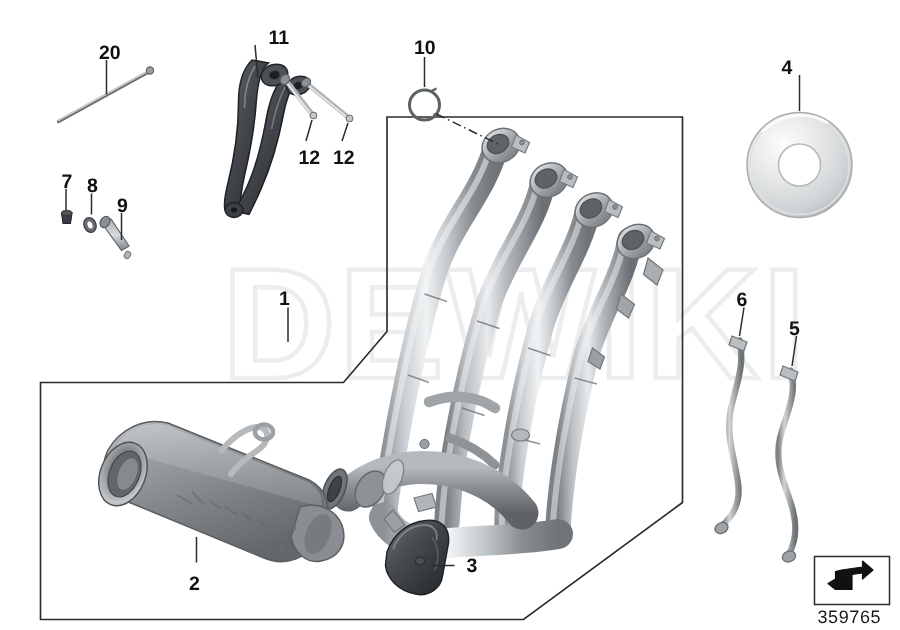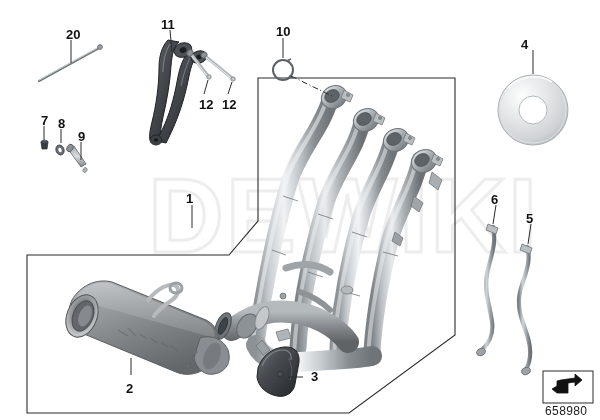--- a/index.html
+++ b/index.html
@@ -384,26 +384,26 @@
         <path d="M561,380 L575,378 L575,374 L582,380 L575,386 L575,382
                  L568,383 L568,393 L557,393 L552,389 L557,386 L557,381 Z" fill="#111111" stroke="#111111" stroke-width="0.8" stroke-linejoin="round"></path>
       </g>
     </g>
   </svg>
 
   <div class="callout-num" style="left:66px; top:28px;">20</div>
   <div class="callout-num" style="left:41px; top:114px;">7</div>
   <div class="callout-num" style="left:58px; top:117px;">8</div>
   <div class="callout-num" style="left:78px; top:130px;">9</div>
-  <div class="callout-num" style="left:161px; top:18px;">11</div>
+  <div class="callout-num" style="left:179px; top:18px;">11</div>
   <div class="callout-num" style="left:199px; top:98px;">12</div>
   <div class="callout-num" style="left:222px; top:98px;">12</div>
   <div class="callout-num" style="left:276px; top:25px;">10</div>
   <div class="callout-num" style="left:521px; top:38px;">4</div>
   <div class="callout-num" style="left:491px; top:193px;">6</div>
   <div class="callout-num" style="left:526px; top:212px;">5</div>
   <div class="callout-num" style="left:186px; top:192px;">1</div>
   <div class="callout-num" style="left:126px; top:382px;">2</div>
   <div class="callout-num" style="left:311px; top:370px;">3</div>
 
-  <div class="diagram-id" style="left:545px; top:404px;">658980</div>
+  <div class="diagram-id" style="left:545px; top:404px;">359765</div>
 
 </div>
 
 </body></html>

